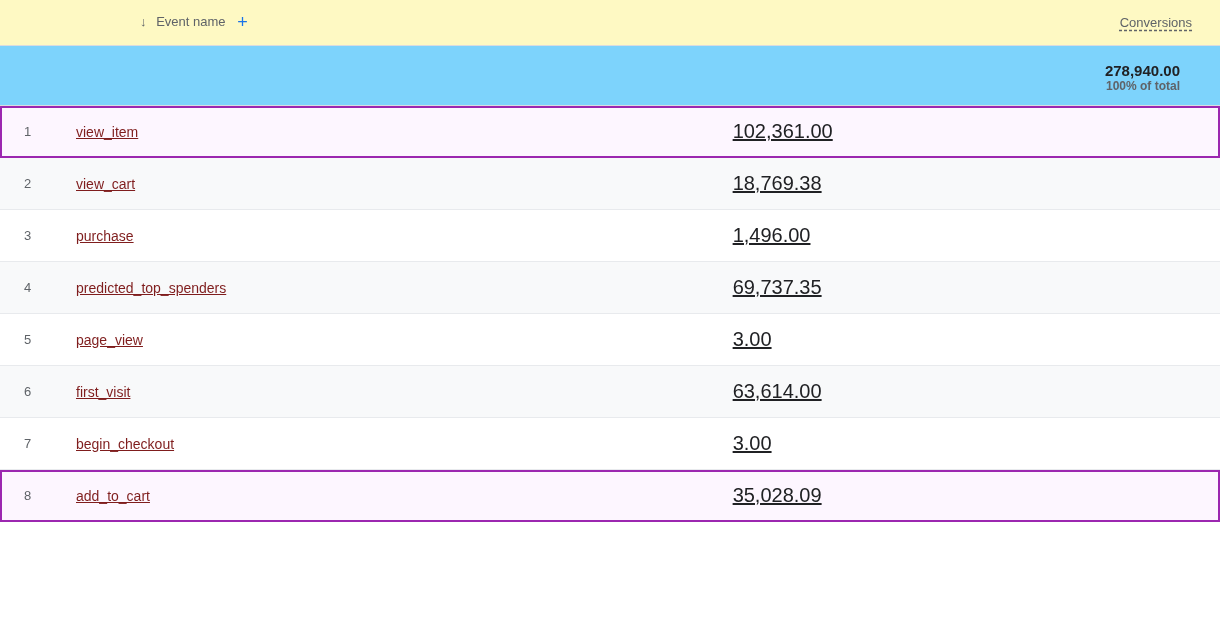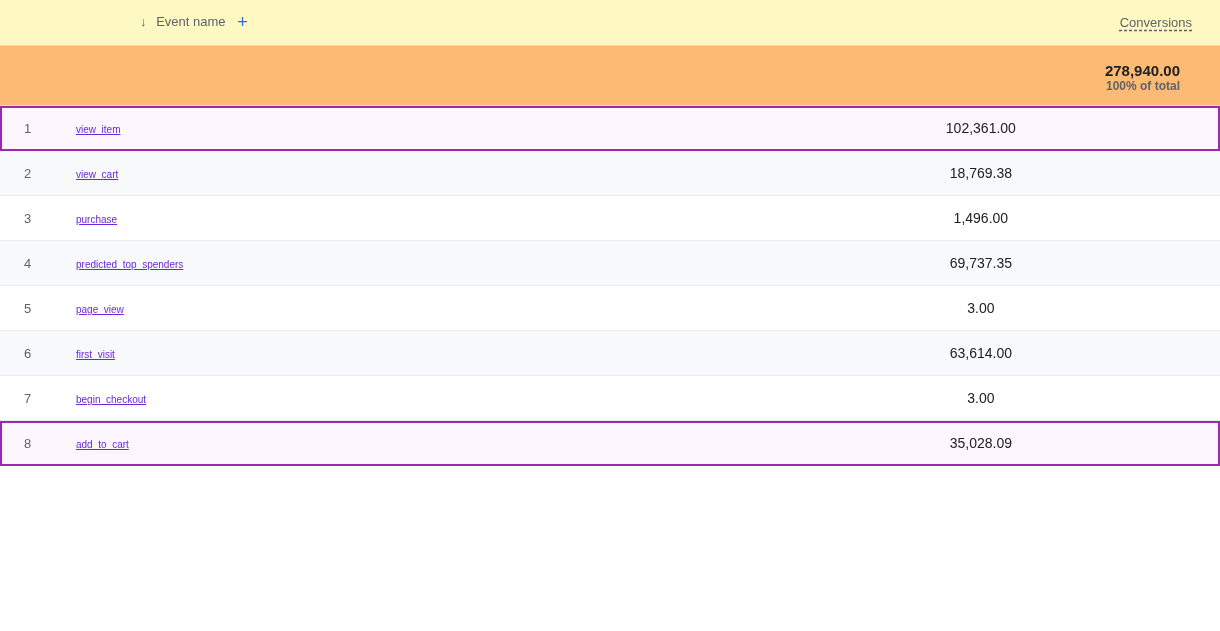--- a/index.html
+++ b/index.html
@@ -68,21 +68,21 @@
       font-size: 18px;
       font-weight: 300;
       cursor: pointer;
       margin-left: 8px;
       vertical-align: middle;
     }
 
     .summary-row td {
       padding: 16px 16px 12px;
       border-bottom: 1px solid #dadce0;
-      background: #fdba74;
+      background: #7dd3fc;
     }
 
     .summary-row .summary-value {
       text-align: right;
       font-weight: 700;
       font-size: 15px;
       color: #202124;
       padding-right: 40px;
     }
 
@@ -116,31 +116,32 @@
       font-size: 13px;
       text-align: left;
       padding-left: 24px;
     }
 
     td.event-name-cell {
       padding-left: 16px;
     }
 
     td.conversions-cell {
-      text-align: center;
+      text-align: left;
       color: #202124;
-      font-size: 14px;
+      font-size: 20px;
       padding-right: 40px;
+      text-decoration: underline;
     }
 
     a.event-link {
-      color: #6d28d9;
+      color: #7f1d1d;
       text-decoration: underline;
       cursor: pointer;
-      font-size: 10px;
+      font-size: 14px;
     }
   </style>
 </head>
 <body>
 
 <div class="table-container">
   <table>
     <thead>
       <tr>
         <th style="width:60px;"></th>

